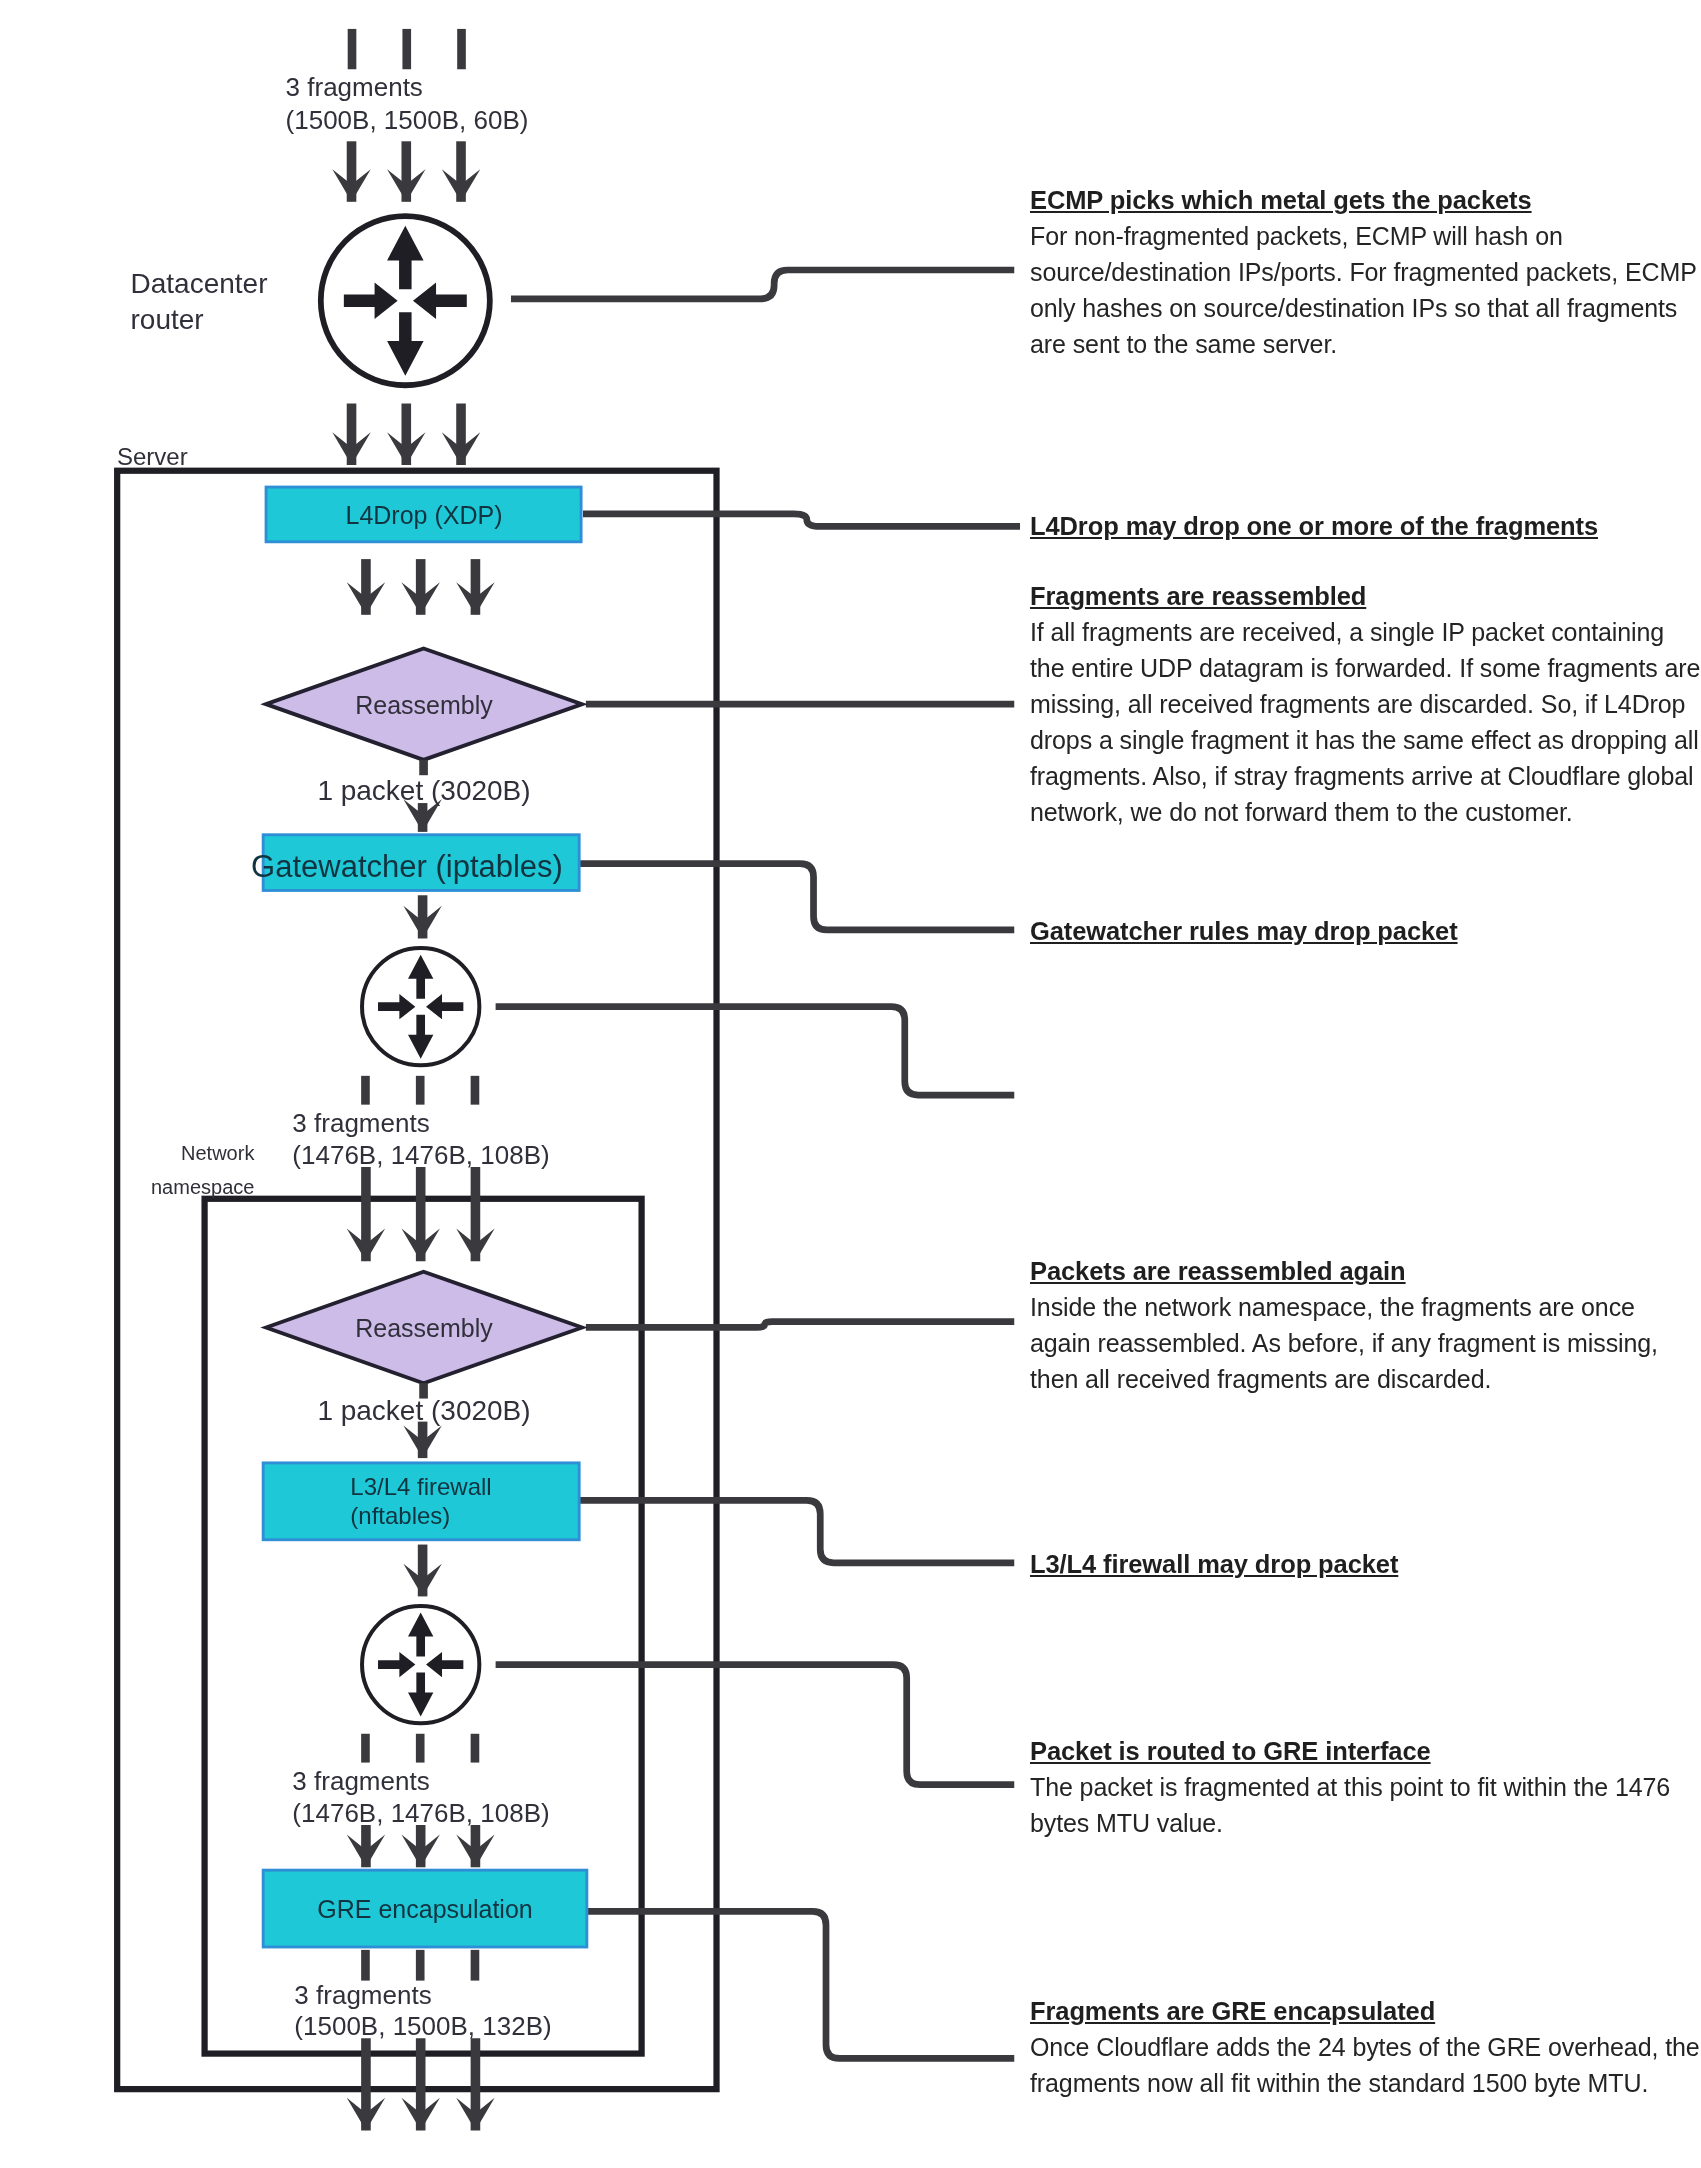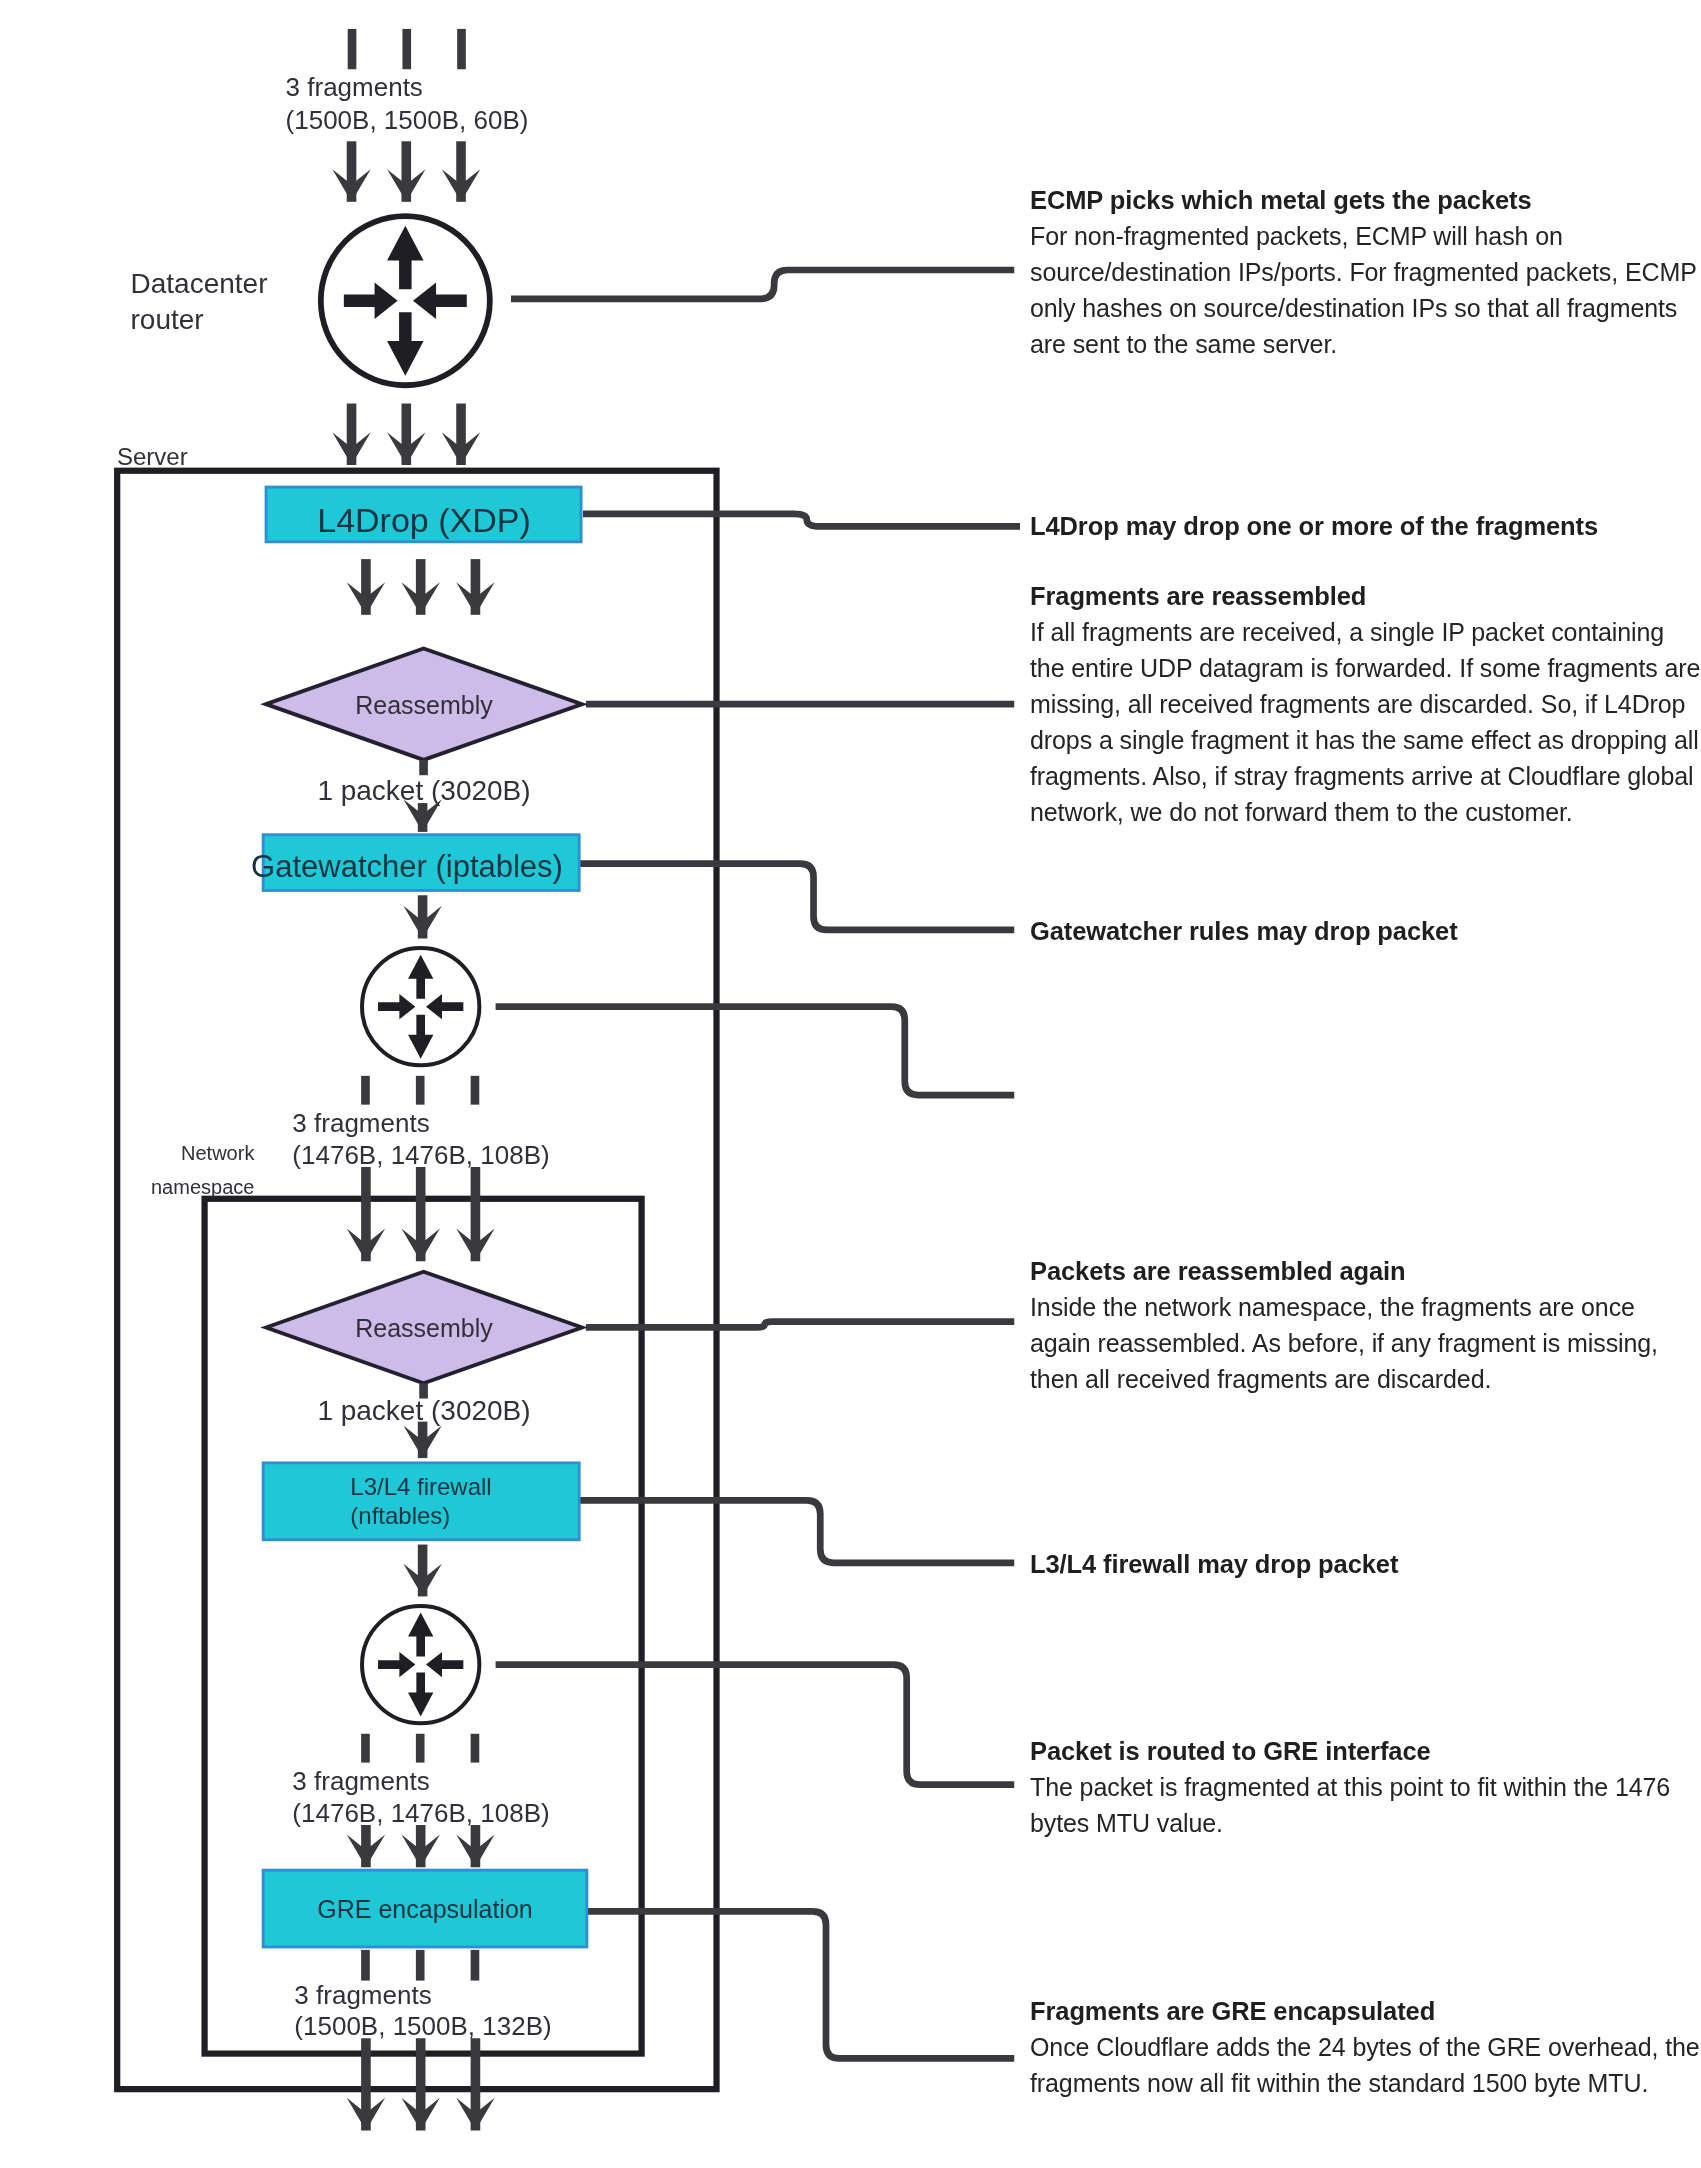--- a/index.html
+++ b/index.html
@@ -19,21 +19,21 @@
   .diamond{fill:var(--diamond-fill);stroke:var(--diamond-border);stroke-width:4px;}
   .router-circle{fill:#fff;stroke:var(--frame);stroke-width:6px;}
   .glyph{fill:var(--frame);}
   .arrow-fill{fill:var(--line);}
   .lbl{position:absolute;transform:translateX(-50%);text-align:left;
        white-space:nowrap;color:var(--text);}
   .left-lbl{position:absolute;text-align:right;white-space:nowrap;color:var(--text);}
   .boxlbl{color:var(--box-text);}
   .anno{position:absolute;left:1030px;width:672px;font-size:25px;line-height:36px;
         color:var(--anno-text);letter-spacing:-0.1px;}
-  .anno h3{margin:0;font-size:25.5px;line-height:36px;font-weight:700;color:#1f1f1f;}
+  .anno h3{margin:0;font-size:25.5px;line-height:36px;font-weight:700;color:#1f1f1f;text-decoration:underline;}
   .anno p{margin:0;}
 </style>
 </head>
 <body>
 
 <div id="stage">
 
   <svg id="diagram-svg" width="1701" height="2168" viewBox="0 0 1771 2257">
     <defs>
       <marker id="ah" markerUnits="userSpaceOnUse" markerWidth="44" markerHeight="44" refX="38" refY="22" orient="auto">
@@ -139,21 +139,21 @@
     <div>(1500B, 1500B, 60B)</div>
   </div>
 
   <div class="lbl" style="left:199px;top:266px;font-size:28px;line-height:36px">
     <div>Datacenter</div>
     <div>router</div>
   </div>
 
   <div class="left-lbl" style="left:117px;top:443px;font-size:24px">Server</div>
 
-  <div class="lbl boxlbl" style="left:424px;top:501px;font-size:34px">L4Drop (XDP)</div>
+  <div class="lbl boxlbl" style="left:424px;top:501px;font-size:25px">L4Drop (XDP)</div>
 
   <div class="lbl" style="left:424px;top:691px;font-size:25px">Reassembly</div>
 
   <div class="lbl" style="left:424px;top:775px;font-size:28px">1 packet (3020B)</div>
 
   <div class="lbl boxlbl" style="left:407px;top:849px;font-size:31px">Gatewatcher (iptables)</div>
 
   <div class="lbl" style="left:421px;top:1107px;font-size:26px;line-height:32px">
     <div>3 fragments</div>
     <div>(1476B, 1476B, 108B)</div>

